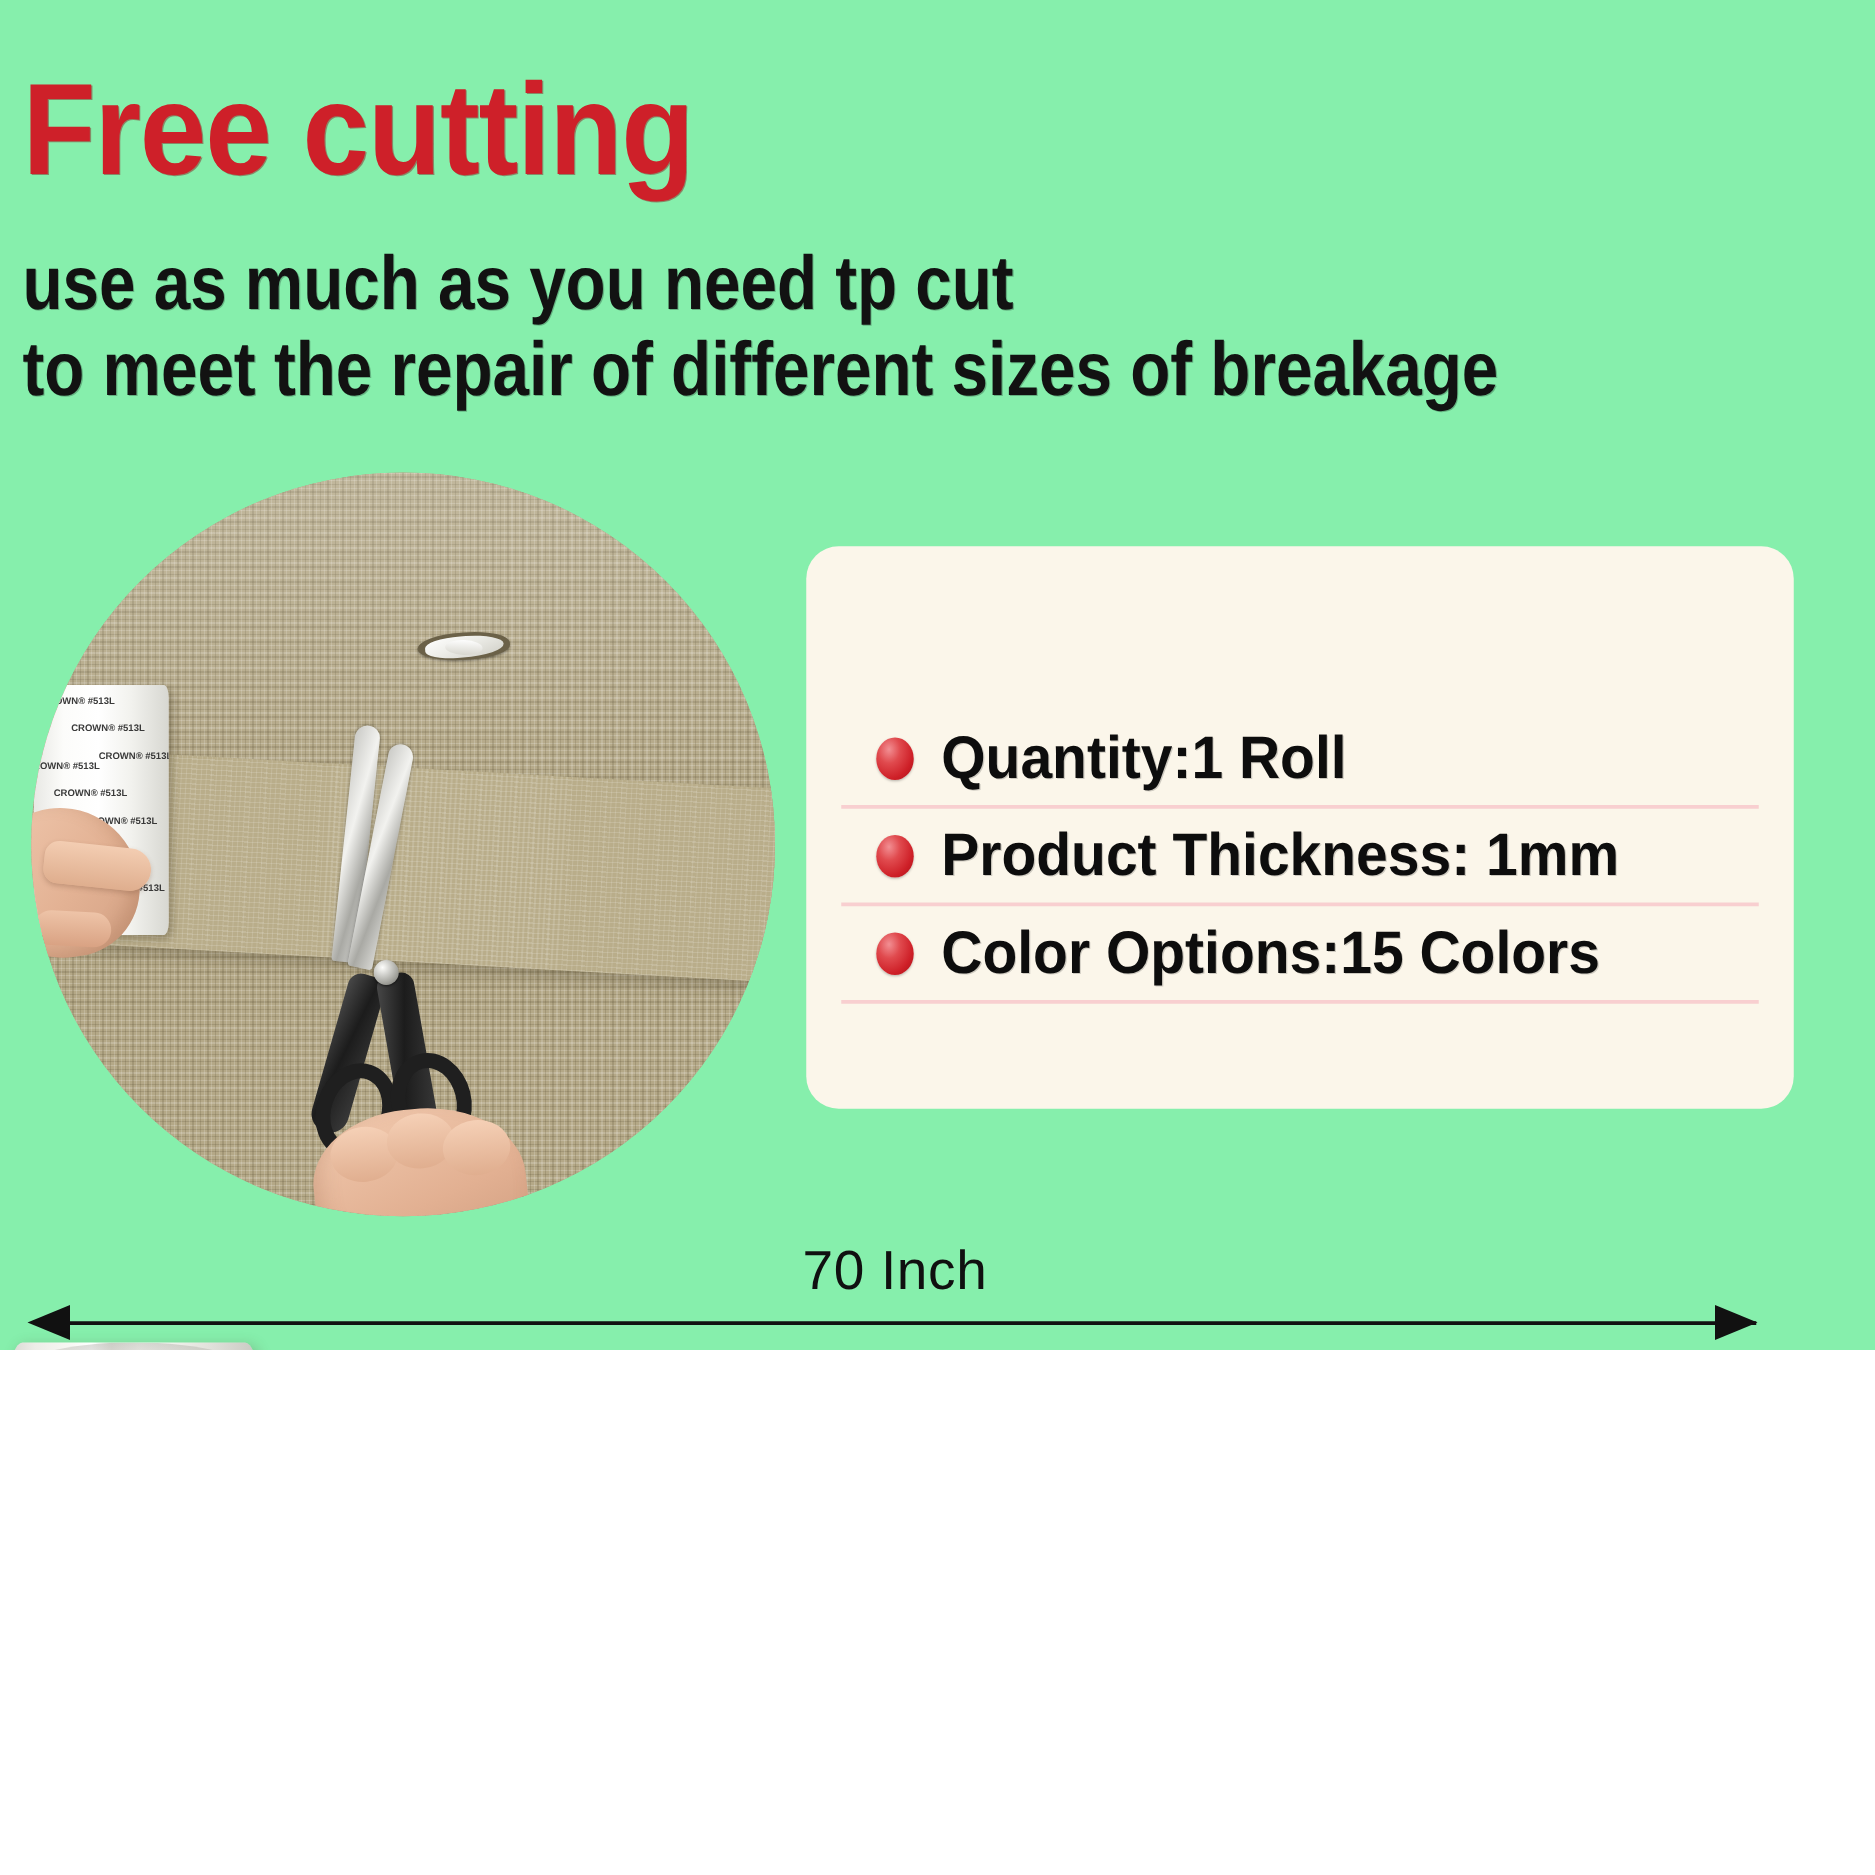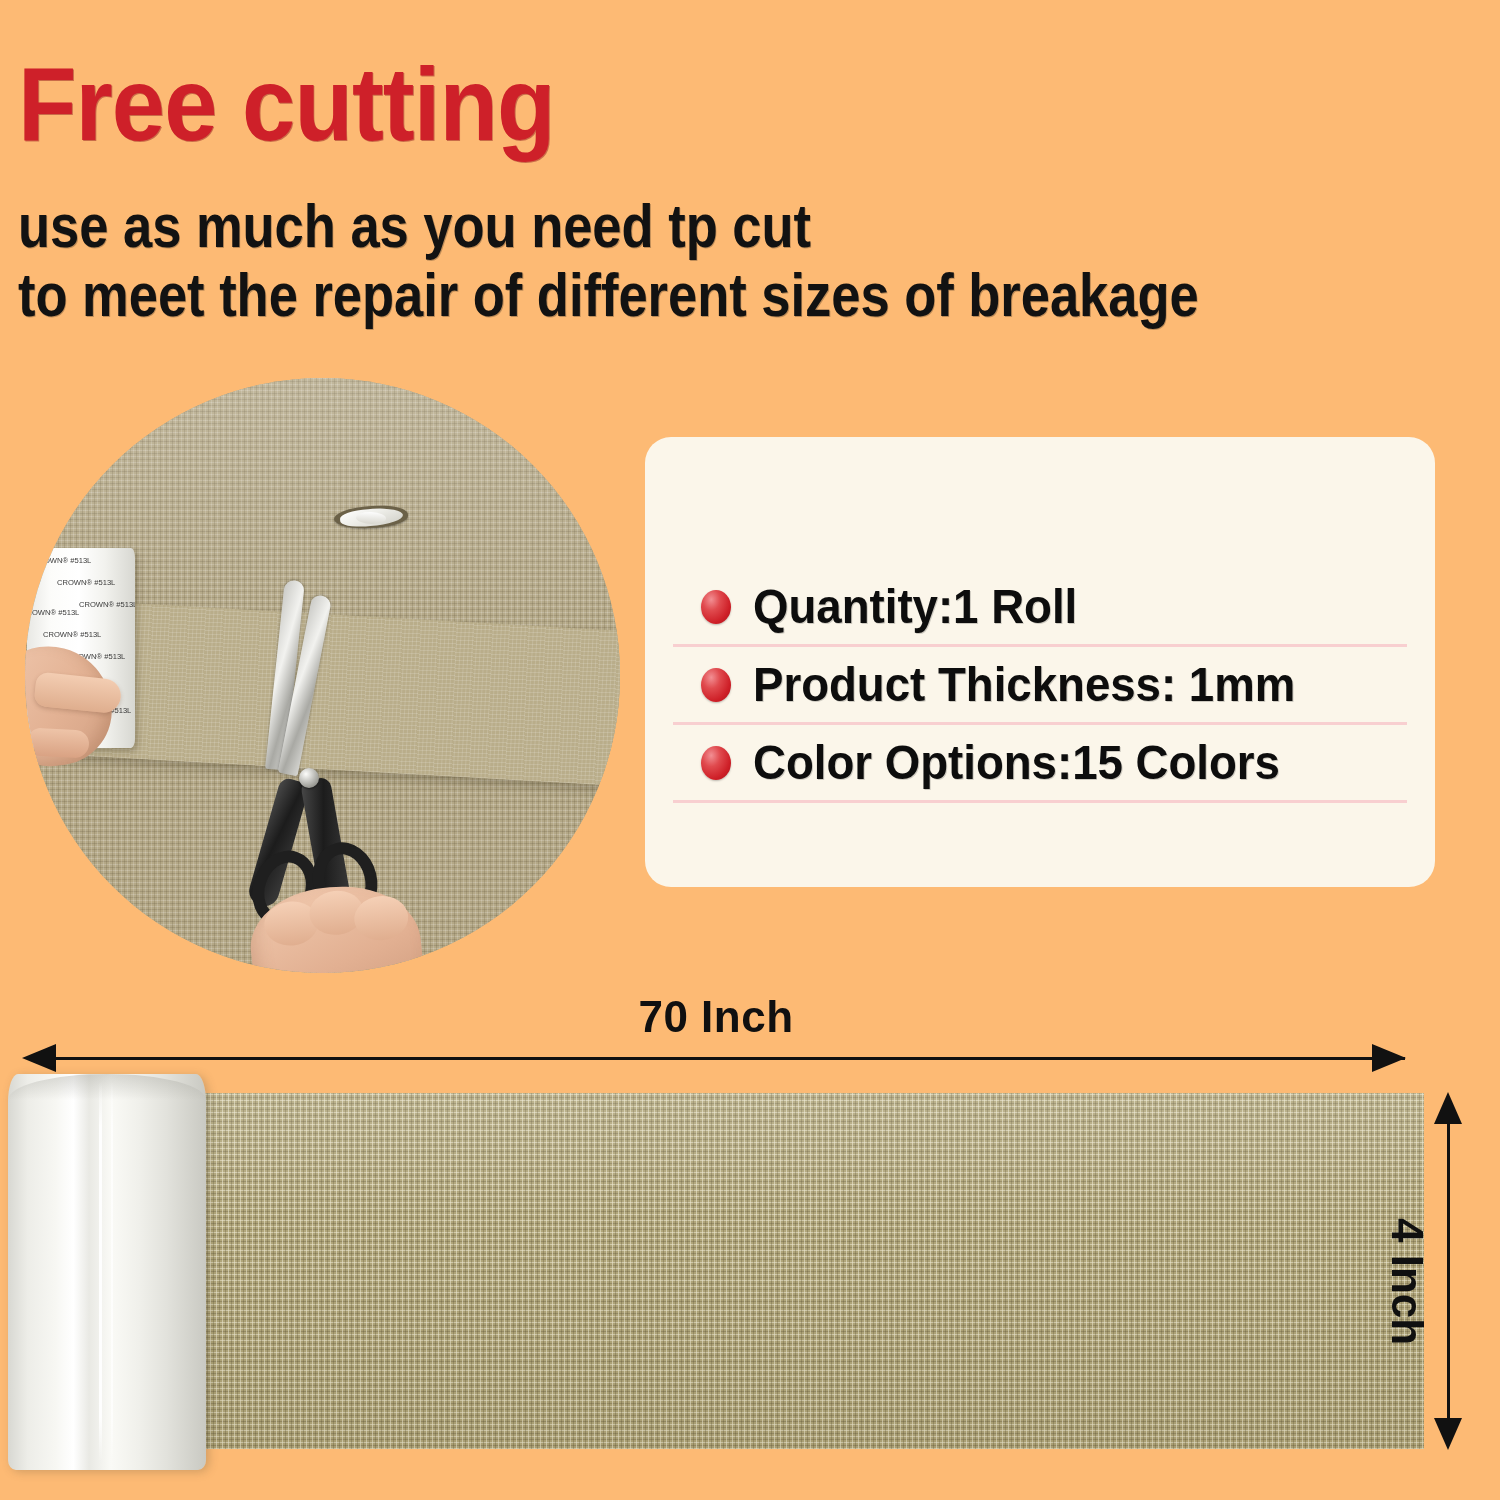--- a/index.html
+++ b/index.html
@@ -6,22 +6,22 @@
     margin: 0;
     padding: 0;
     background: #ffffff;
   }
   body {
     font-family: "Liberation Sans", sans-serif;
   }
   .canvas {
     position: relative;
     width: 1500px;
-    height: 1500px;
-    background: #fdba74;
+    height: 1080px;
+    background: #86efac;
     overflow: hidden;
   }
 
   
   .headline {
     position: absolute;
     left: 18px;
     top: 52px;
     font-family: "Liberation Sans Narrow", "Liberation Sans", sans-serif;
     font-size: 104px;
@@ -136,21 +136,21 @@
     width: 108px;
     height: 200px;
     background: linear-gradient(90deg, #E8E8E4 0%, #FCFCFA 22%, #FFFFFF 48%, #F2F2EE 72%, #D7D7D1 100%);
     border-radius: 4px / 10px;
     box-shadow: 2px 3px 7px rgba(60,52,30,0.35);
     overflow: hidden;
   }
   .roll-photo .lbl {
     position: absolute;
     font-size: 7.6px;
-    font-weight: normal;
+    font-weight: bold;
     color: #2A2A2A;
     white-space: nowrap;
     font-family: "Liberation Sans", sans-serif;
     opacity: 0.92;
   }
   
   .hand-left {
     position: absolute;
     left: -34px;
     top: 45%;
@@ -306,21 +306,21 @@
 
   
   .dim-70-label {
     position: absolute;
     left: 0;
     top: 992px;
     width: 1432px;
     text-align: center;
     font-family: "Liberation Sans", sans-serif;
     font-size: 44px;
-    font-weight: bold;
+    font-weight: normal;
     color: #101010;
     letter-spacing: 0.5px;
   }
   .dim-70-line {
     position: absolute;
     left: 30px;
     top: 1057px;
     width: 1375px;
     height: 3px;
     background: #111;

